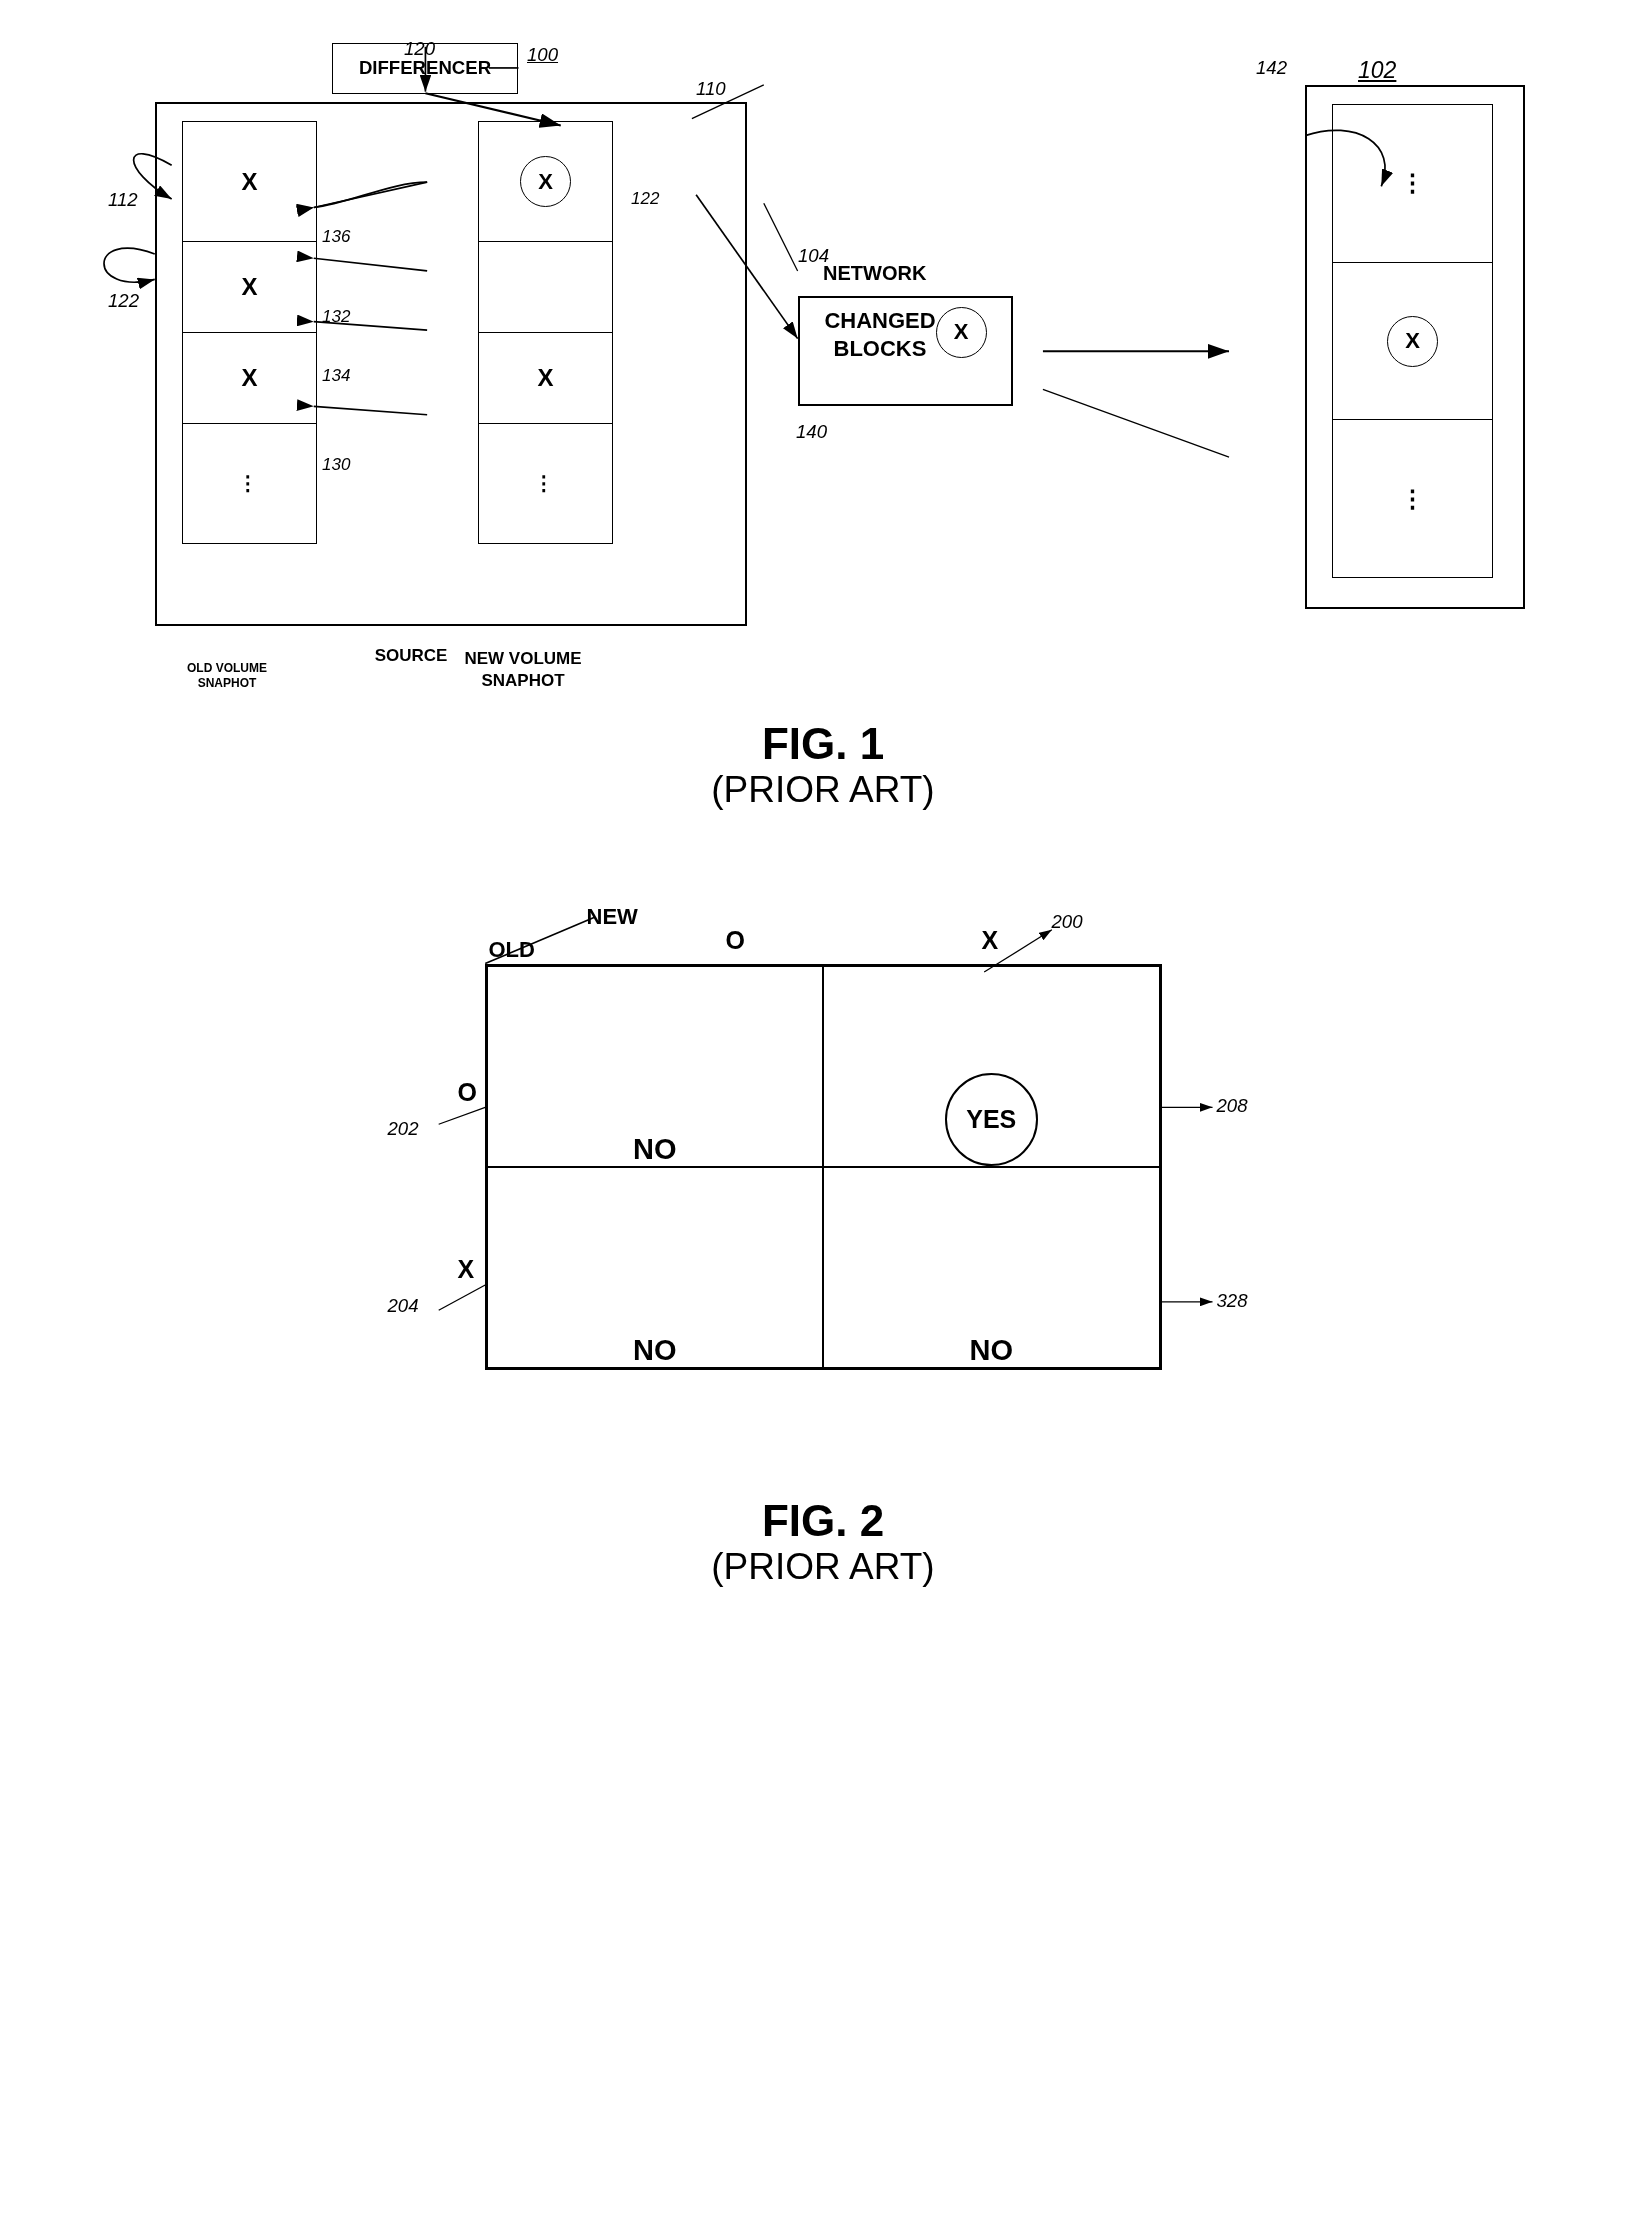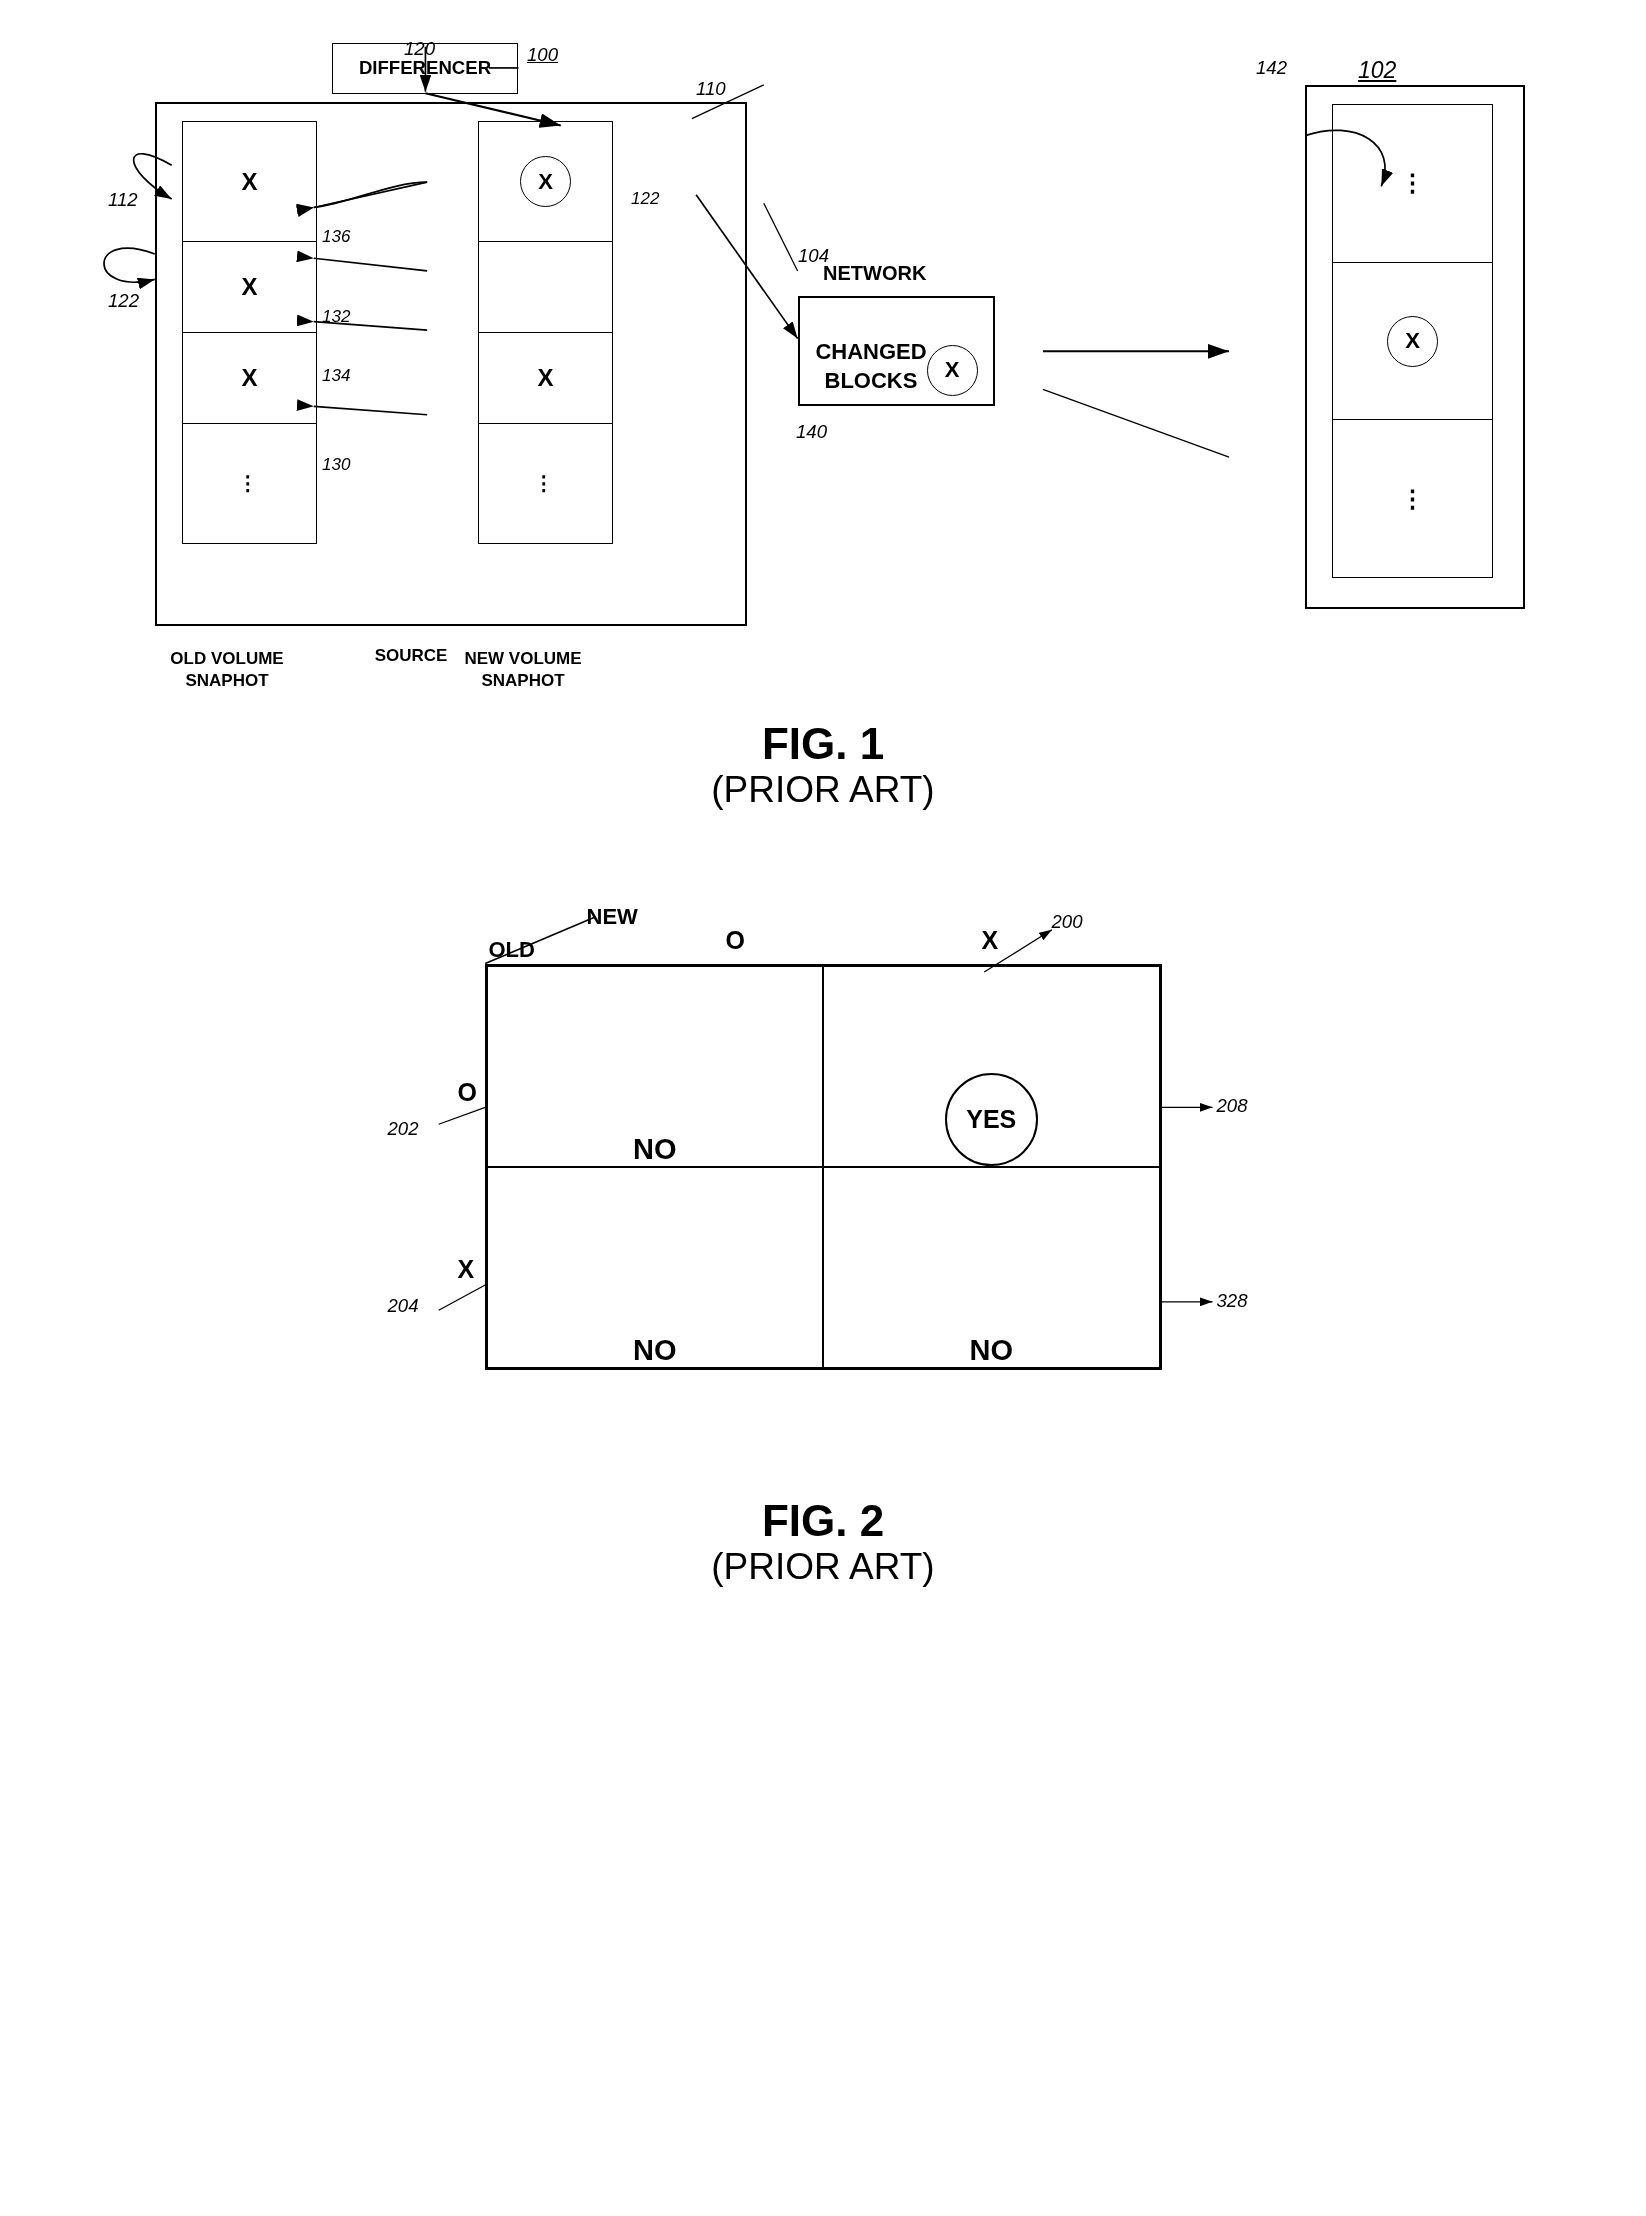--- a/index.html
+++ b/index.html
@@ -114,25 +114,25 @@
       border: 1.7px solid black;
       display: flex;
       flex-direction: column;
     }
 
     
     .changed-blocks-box {
       position: absolute;
       left: 694px;
       top: 262px;
-      width: 197px;
+      width: 215px;
       height: 110px;
       border: 2.5px solid black;
       display: flex;
-      align-items: flex-end;
+      align-items: flex-start;
       justify-content: center;
       padding: 8.5px;
     }
 
     .changed-blocks-text {
       font-size: 22px;
       font-weight: bold;
       text-align: center;
       line-height: 1.3;
     }
@@ -338,21 +338,21 @@
           <div class="volume-cell cell-medium">
             <span>X</span>
           </div>
           <div class="volume-cell cell-dots">
             <span>⋮</span>
           </div>
         </div>
 
         <span class="ref-num" style="position:absolute; left:474px; top:85px; font-size:17px; font-style:italic;">122</span>
 
-        <div style="position:absolute; bottom:-68px; left:0px; width:140px; text-align:center; font-size:17px; font-weight:bold; line-height:1.3;margin-top:17px;">
+        <div style="position:absolute; bottom:-68px; left:0px; width:140px; text-align:center; font-size:12px; font-weight:bold; line-height:1.3;margin-top:17px;">
           <span>OLD VOLUME
 SNAPHOT</span>
         </div>
         <div style="position:absolute; bottom:-42px; left:85px; width:338px; text-align:center; font-size:17px; font-weight:bold;">
           <span>SOURCE</span>
         </div>
         <div style="position:absolute; bottom:-68px; left:288px; width:156px; text-align:center; font-size:17px; font-weight:bold; line-height:1.3;">
           <span>NEW VOLUME
 SNAPHOT</span>
         </div>

